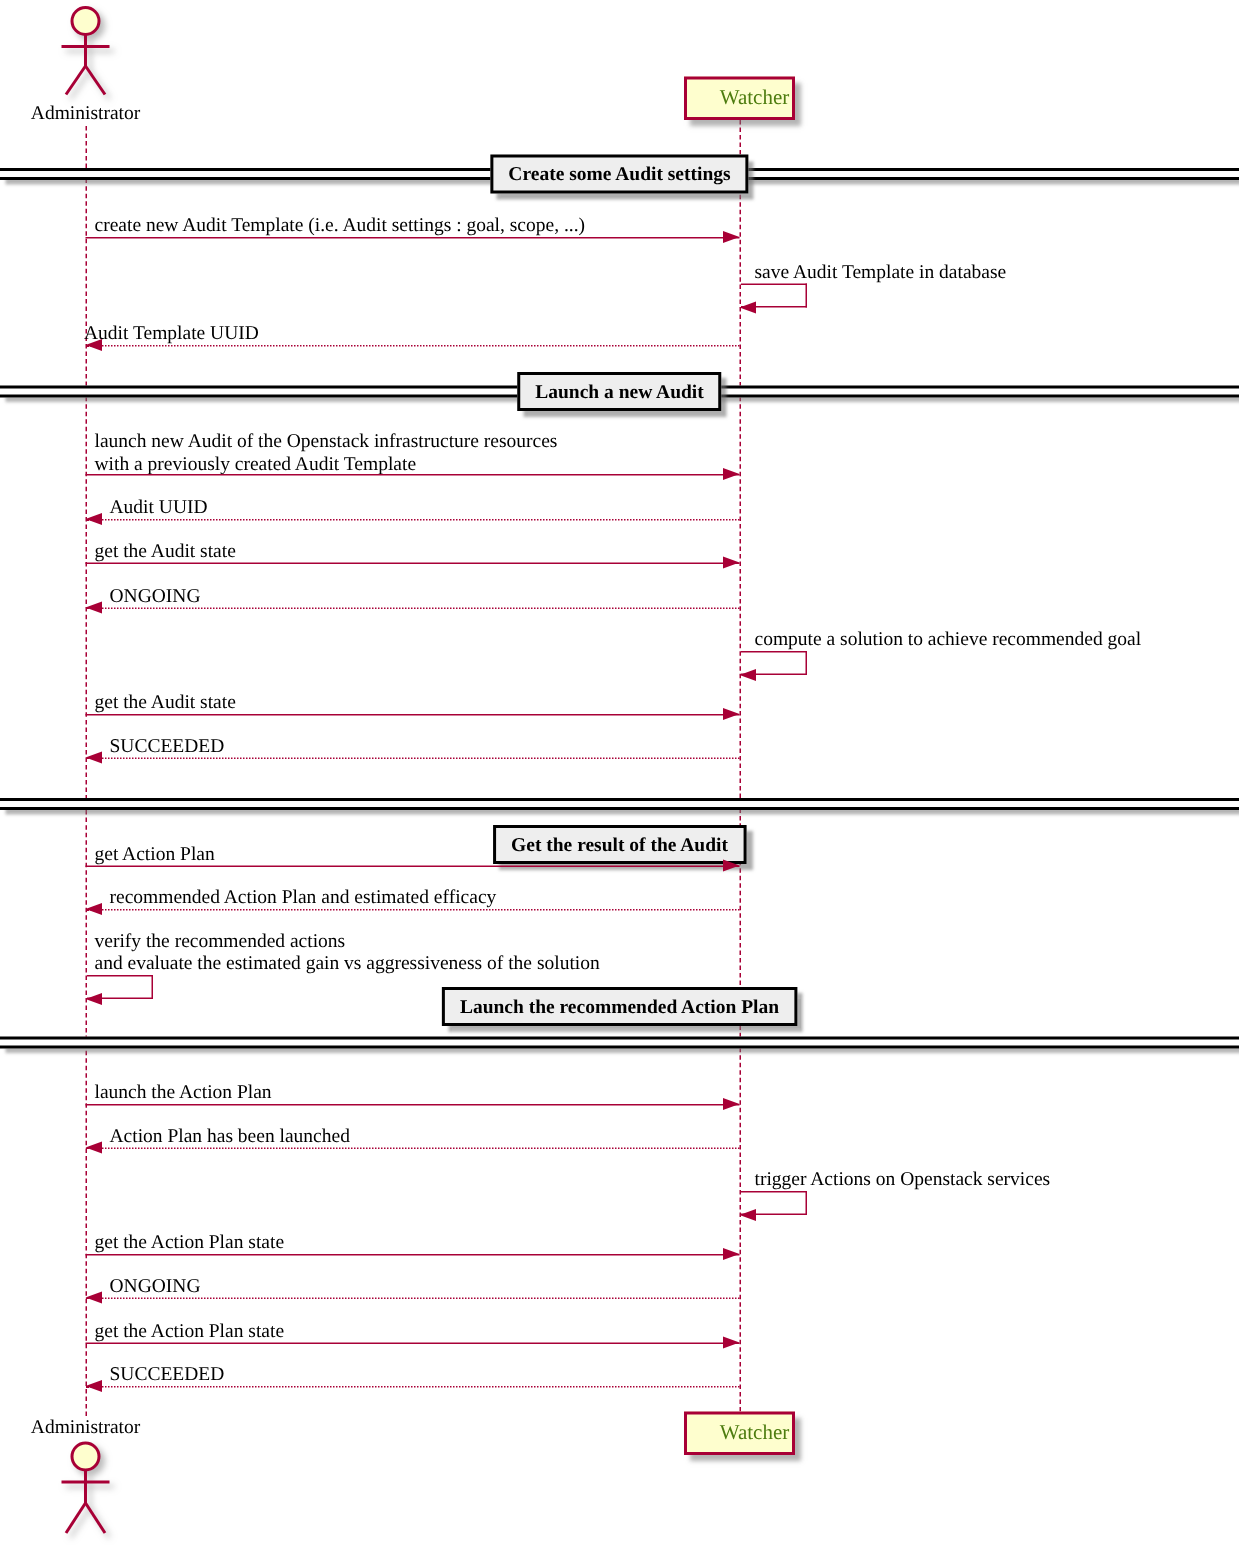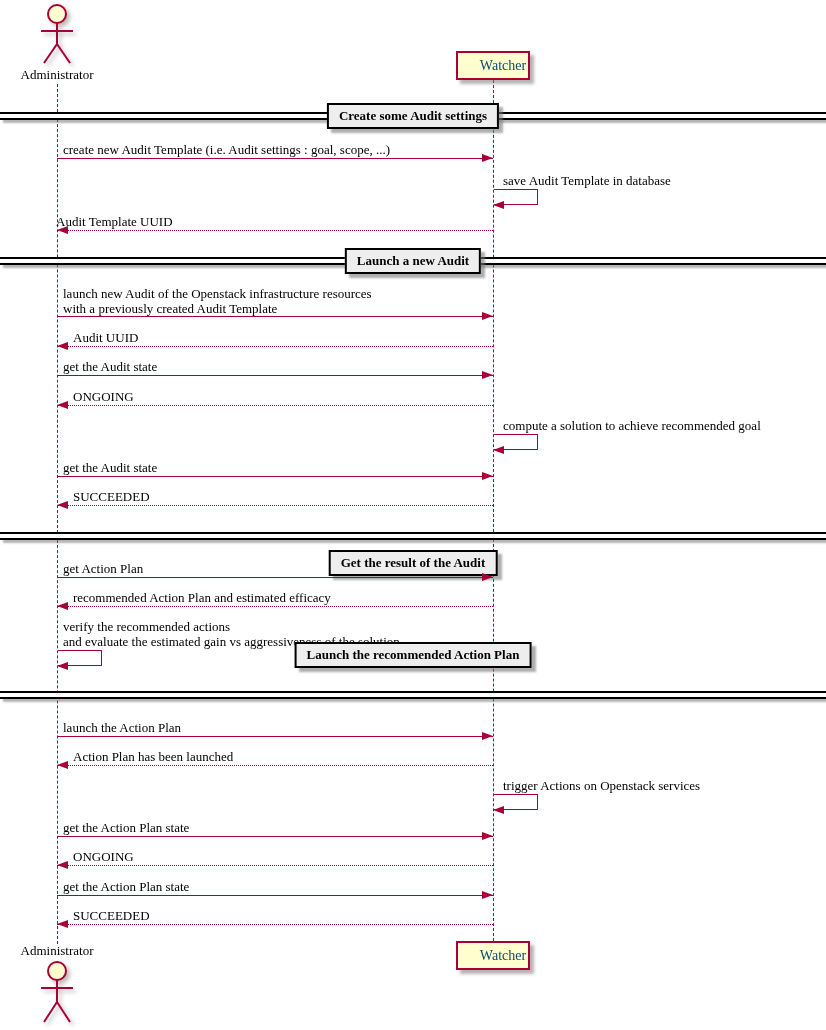--- a/index.html
+++ b/index.html
@@ -21,21 +21,21 @@
     position:absolute;transform:translateX(-50%);
     font-size:13px;color:#000;white-space:nowrap;
   }
   
   .participant{
     position:absolute;
     width:74px;height:29px;box-sizing:border-box;
     background:#FEFECE;border:2px solid #A80036;
     box-shadow:4px 4px 3px rgba(120,120,120,0.55);
     display:flex;align-items:center;justify-content:center;
-    font-size:14px;color:#0c4a6e;padding-left:20px;
+    font-size:14px;color:#4d7c0f;padding-left:20px;
   }
   
   .divider-line{
     position:absolute;left:0;width:826px;height:4px;
     background:#ffffff;
     border-top:2px solid #000;border-bottom:2px solid #000;
     box-shadow:3px 3px 2px rgba(120,120,120,0.55);
   }
   .divider-label{
     position:absolute;left:50%;transform:translateX(-50%);
@@ -143,21 +143,21 @@
   <div class="arrow solid to-right" style="top:577px"></div>
 
   <div class="msg" style="left:73px;top:591px">recommended Action Plan and estimated efficacy</div>
   <div class="arrow dotted to-left" style="top:606px"></div>
 
   <div class="msg" style="left:63px;top:620px">verify the recommended actions
 and evaluate the estimated gain vs aggressiveness of the solution</div>
   <div class="self-loop" style="left:58px;top:650px"></div>
 
   <div class="divider-line" style="top:691px"></div>
-  <div class="divider-label" style="top:642px">Launch the recommended Action Plan</div>
+  <div class="divider-label" style="top:658px">Launch the recommended Action Plan</div>
 
   <div class="msg" style="left:63px;top:721px">launch the Action Plan</div>
   <div class="arrow solid to-right" style="top:736px"></div>
 
   <div class="msg" style="left:73px;top:750px">Action Plan has been launched</div>
   <div class="arrow dotted to-left" style="top:765px"></div>
 
   <div class="msg" style="left:503px;top:779px">trigger Actions on Openstack services</div>
   <div class="self-loop" style="left:494px;top:794px"></div>
 

